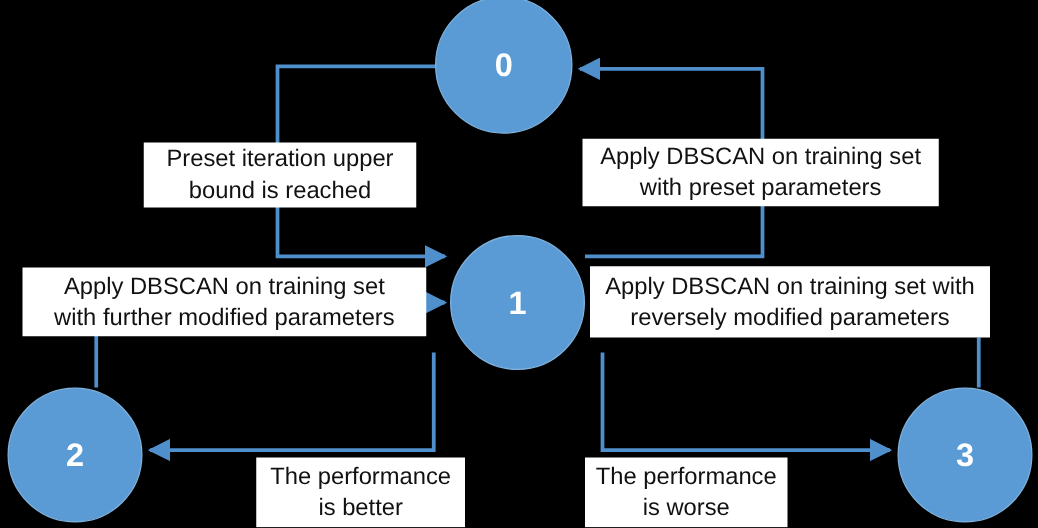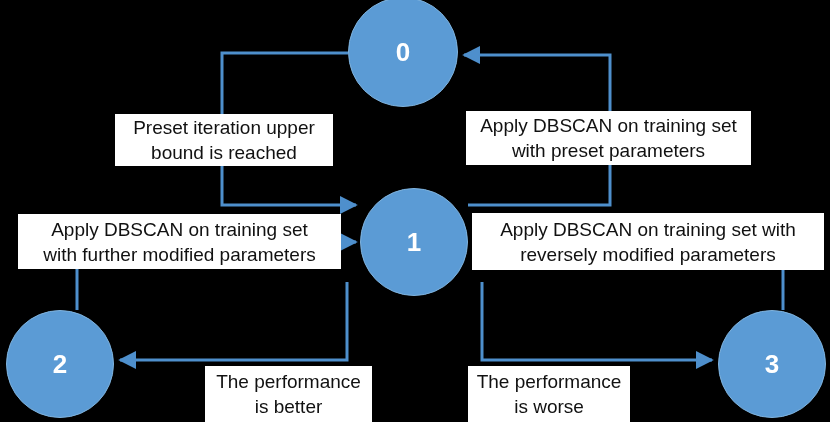--- a/index.html
+++ b/index.html
@@ -100,21 +100,21 @@
 
   <div class="edge-label" style="left:115px; top:114px; width:218px; height:52px;text-align:center;">Preset iteration upper
 bound is reached</div>
 
   <div class="edge-label" style="left:466px; top:111px; width:285px; height:54px;">Apply DBSCAN on training set
 with preset parameters</div>
 
   <div class="edge-label" style="left:18px; top:214px; width:323px; height:55px;">Apply DBSCAN on training set
 with further modified parameters</div>
 
-  <div class="edge-label" style="left:472px; top:213px; width:352px; height:57px;">Apply DBSCAN on training set with
+  <div class="edge-label" style="left:472px; top:213px; width:320px; height:57px;">Apply DBSCAN on training set with
 reversely modified parameters</div>
 
   <div class="edge-label" style="left:205px; top:366px; width:167px; height:56px;">The performance
 is better</div>
 
   <div class="edge-label" style="left:468px; top:366px; width:162px; height:56px;">The performance
 is worse</div>
 
 </div>
 

